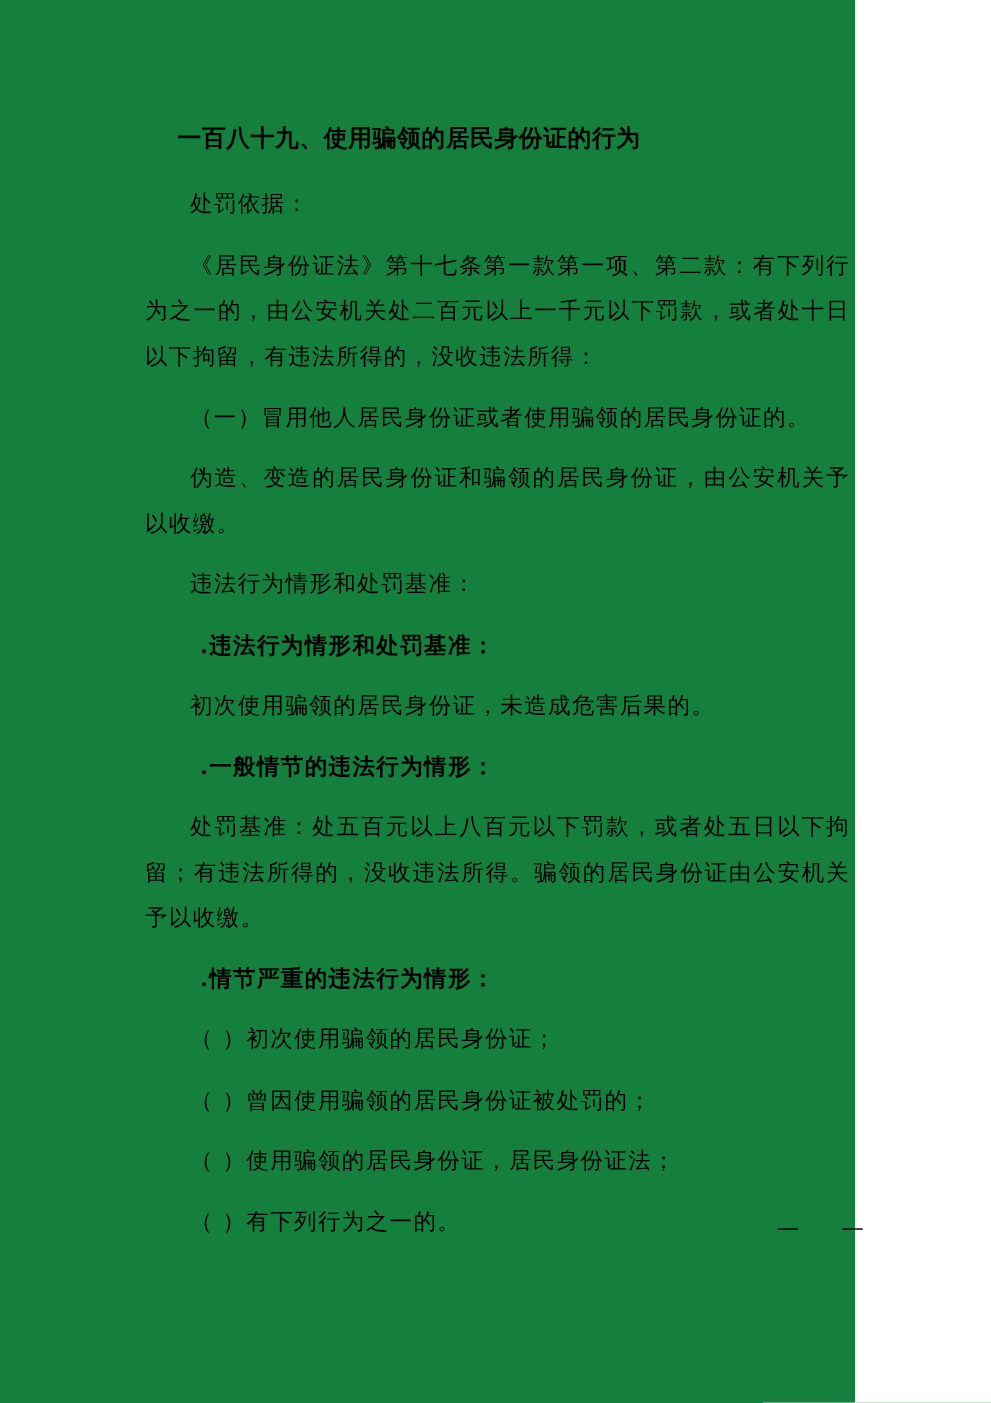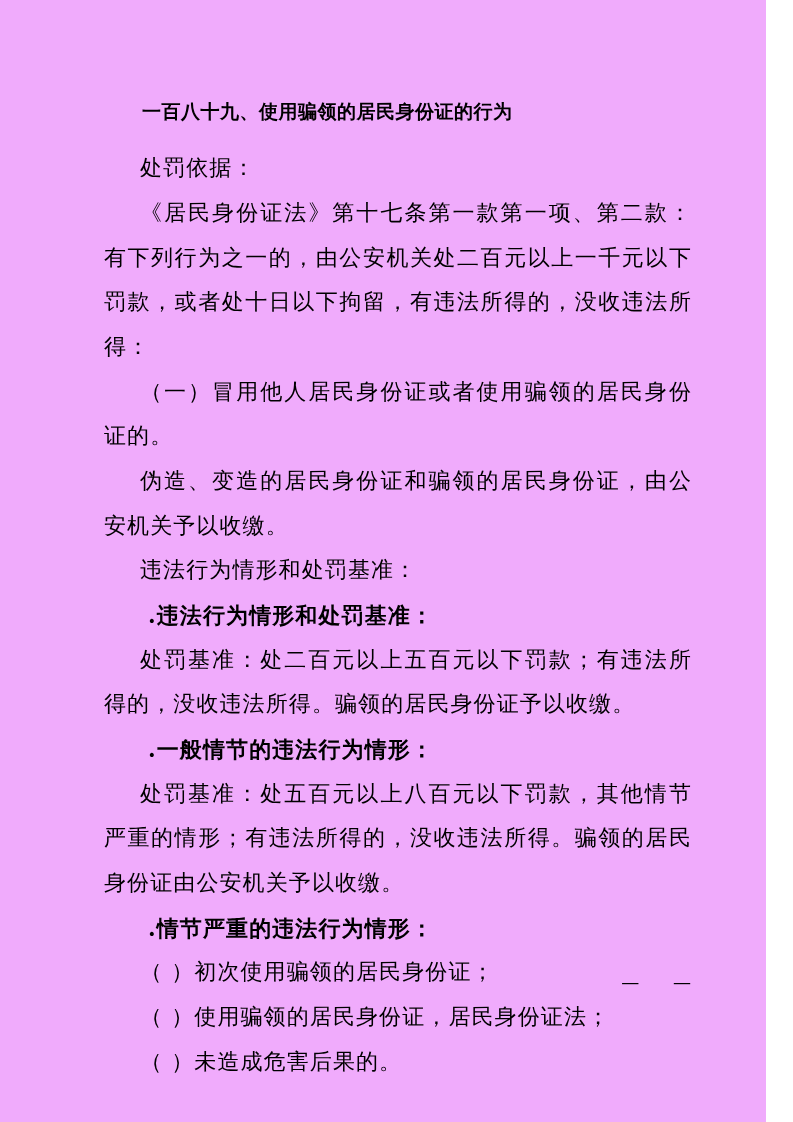--- a/index.html
+++ b/index.html
@@ -12,42 +12,42 @@
     height: 1122px;
     position: relative;
     font-family: "DejaVu Serif", "Liberation Serif", serif;
     color: #000000;
     overflow: hidden;
   }
   .page {
     position: absolute;
     left: 0;
     top: 0;
-    width: 766px;
+    width: 684px;
     height: 1122px;
-    background: #f0abfc;
+    background: #15803d;
   }
   .content {
     position: absolute;
     left: 104px;
     top: 96px;
     width: 588px;
   }
   .doc-title {
     font-size: 19px;
     font-weight: bold;
     letter-spacing: 0.5px;
     margin: 0 0 20px 0;
     text-indent: 38px;
     line-height: 1.6;
   }
   p.para {
-    font-size: 22px;
+    font-size: 18px;
     line-height: 2.03;
-    margin: 0;
+    margin: 12px;
     text-indent: 36px;
     letter-spacing: 1.1px;
     text-align: justify;
     text-justify: inter-ideograph;
   }
   p.para.bold {
     font-weight: bold;
   }
   p.para.indent-extra {
     text-indent: 44px;
@@ -73,26 +73,27 @@
 <div class="page">
   <div class="content">
     <h1 class="doc-title">一百八十九、使用骗领的居民身份证的行为</h1>
 
     <p class="para">处罚依据：</p>
     <p class="para">《居民身份证法》第十七条第一款第一项、第二款：有下列行为之一的，由公安机关处二百元以上一千元以下罚款，或者处十日以下拘留，有违法所得的，没收违法所得：</p>
     <p class="para">（一）冒用他人居民身份证或者使用骗领的居民身份证的。</p>
     <p class="para">伪造、变造的居民身份证和骗领的居民身份证，由公安机关予以收缴。</p>
     <p class="para">违法行为情形和处罚基准：</p>
     <p class="para bold indent-extra">.违法行为情形和处罚基准：</p>
-    <p class="para">处罚基准：处二百元以上五百元以下罚款；有违法所得的，没收违法所得。骗领的居民身份证予以收缴。</p>
+    <p class="para">初次使用骗领的居民身份证，未造成危害后果的。</p>
     <p class="para bold indent-extra">.一般情节的违法行为情形：</p>
-    <p class="para">处罚基准：处五百元以上八百元以下罚款，其他情节严重的情形；有违法所得的，没收违法所得。骗领的居民身份证由公安机关予以收缴。</p>
+    <p class="para">处罚基准：处五百元以上八百元以下罚款，或者处五日以下拘留；有违法所得的，没收违法所得。骗领的居民身份证由公安机关予以收缴。</p>
     <p class="para bold indent-extra">.情节严重的违法行为情形：</p>
     <p class="para">（ ）初次使用骗领的居民身份证；</p>
+    <p class="para">（ ）曾因使用骗领的居民身份证被处罚的；</p>
     <p class="para">（ ）使用骗领的居民身份证，居民身份证法；</p>
-    <p class="para">（ ）未造成危害后果的。</p>
+    <p class="para">（ ）有下列行为之一的。</p>
   </div>
 
   <div class="footer-dashes">
     <span>—</span>
     <span>—</span>
   </div>
 </div>
 
 </body></html>

